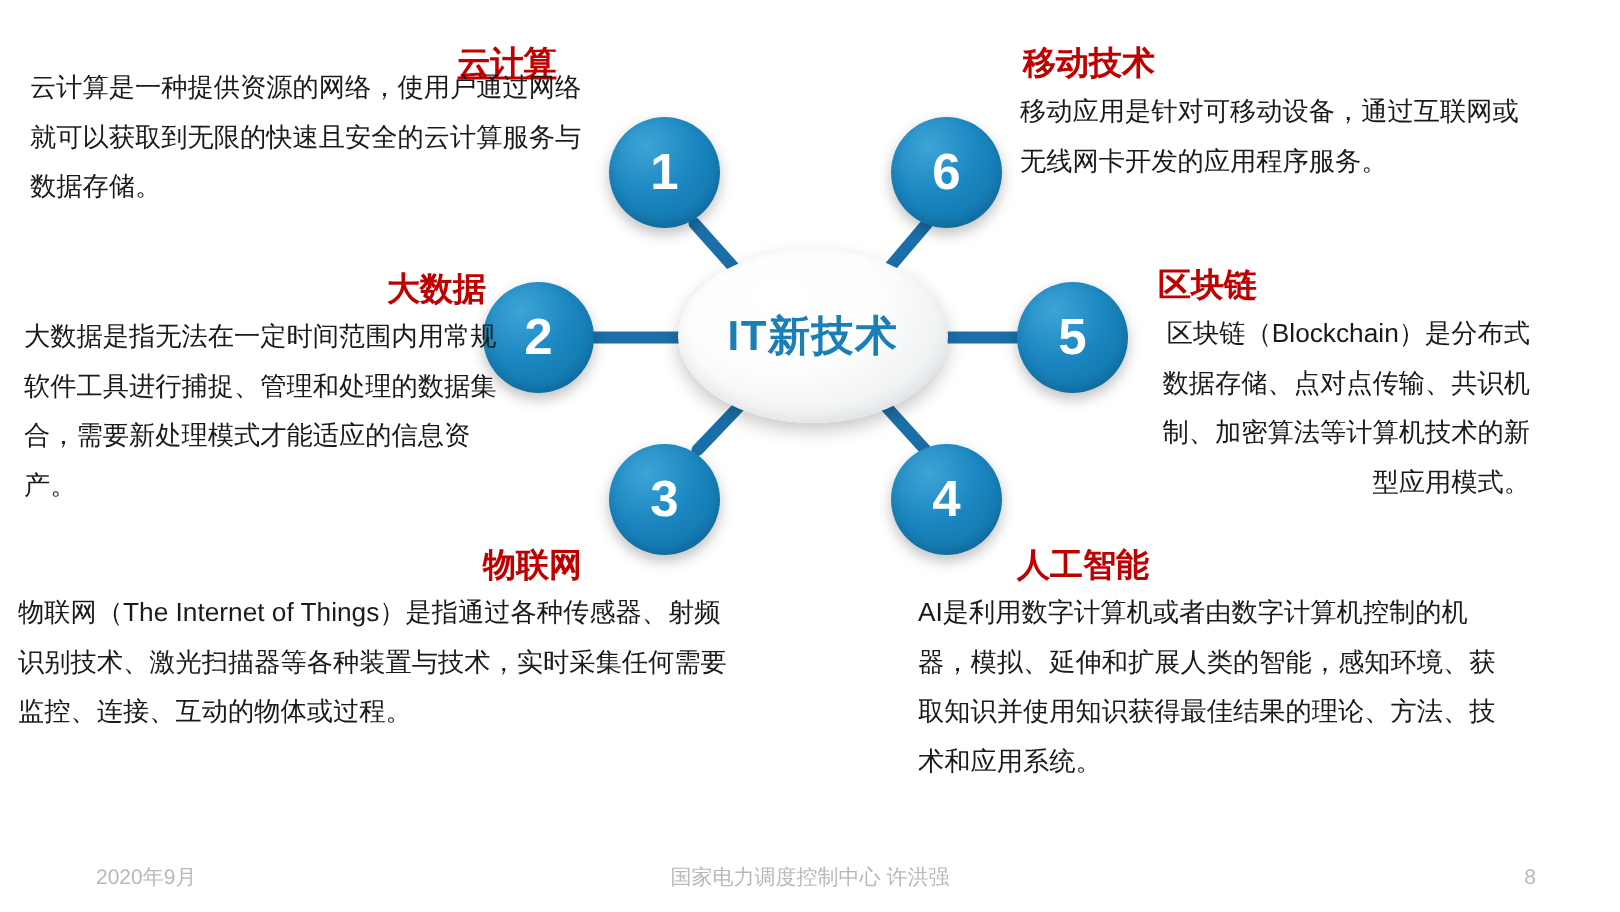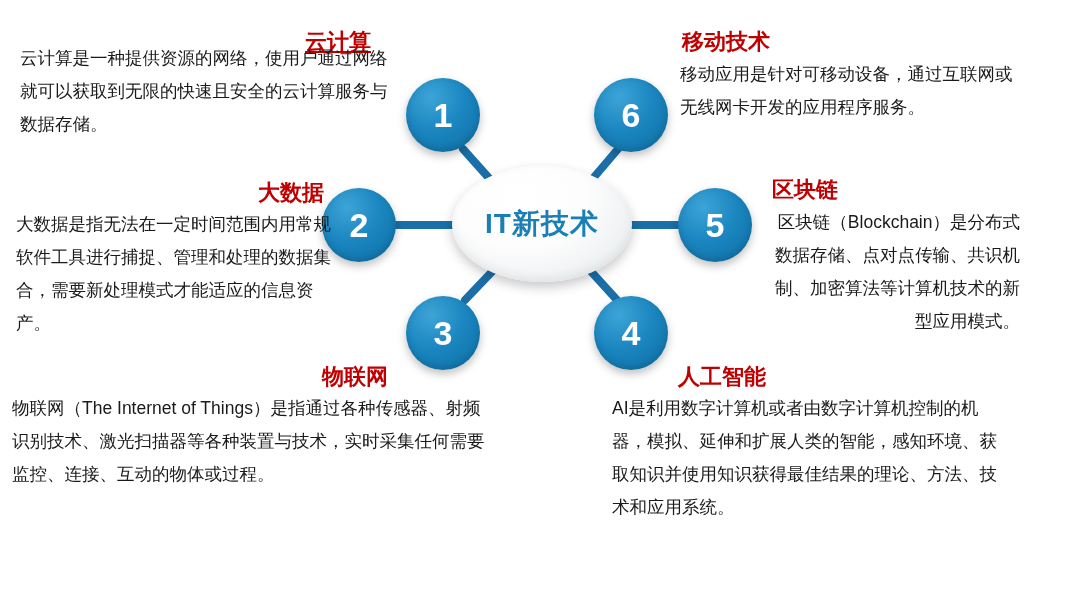--- a/index.html
+++ b/index.html
@@ -179,14 +179,19 @@
   <div class="heading h-block">区块链</div>
   <div class="heading h-ai">人工智能</div>
 
   <div class="para p-cloud">云计算是一种提供资源的网络，使用户通过网络就可以获取到无限的快速且安全的云计算服务与数据存储。</div>
   <div class="para p-bigdata">大数据是指无法在一定时间范围内用常规软件工具进行捕捉、管理和处理的数据集合，需要新处理模式才能适应的信息资产。</div>
   <div class="para p-mobile">移动应用是针对可移动设备，通过互联网或无线网卡开发的应用程序服务。</div>
   <div class="para p-iot">物联网（The Internet of Things）是指通过各种传感器、射频识别技术、激光扫描器等各种装置与技术，实时采集任何需要监控、连接、互动的物体或过程。</div>
   <div class="para p-block">区块链（Blockchain）是分布式数据存储、点对点传输、共识机制、加密算法等计算机技术的新型应用模式。</div>
   <div class="para p-ai">AI是利用数字计算机或者由数字计算机控制的机器，模拟、延伸和扩展人类的智能，感知环境、获取知识并使用知识获得最佳结果的理论、方法、技术和应用系统。</div>
 
+  <div class="footer">
+    <div class="footer-date">2020年9月</div>
+    <div class="footer-center">国家电力调度控制中心 许洪强</div>
+    <div class="footer-page">8</div>
+  </div>
 
 </div>
 
 </body></html>

